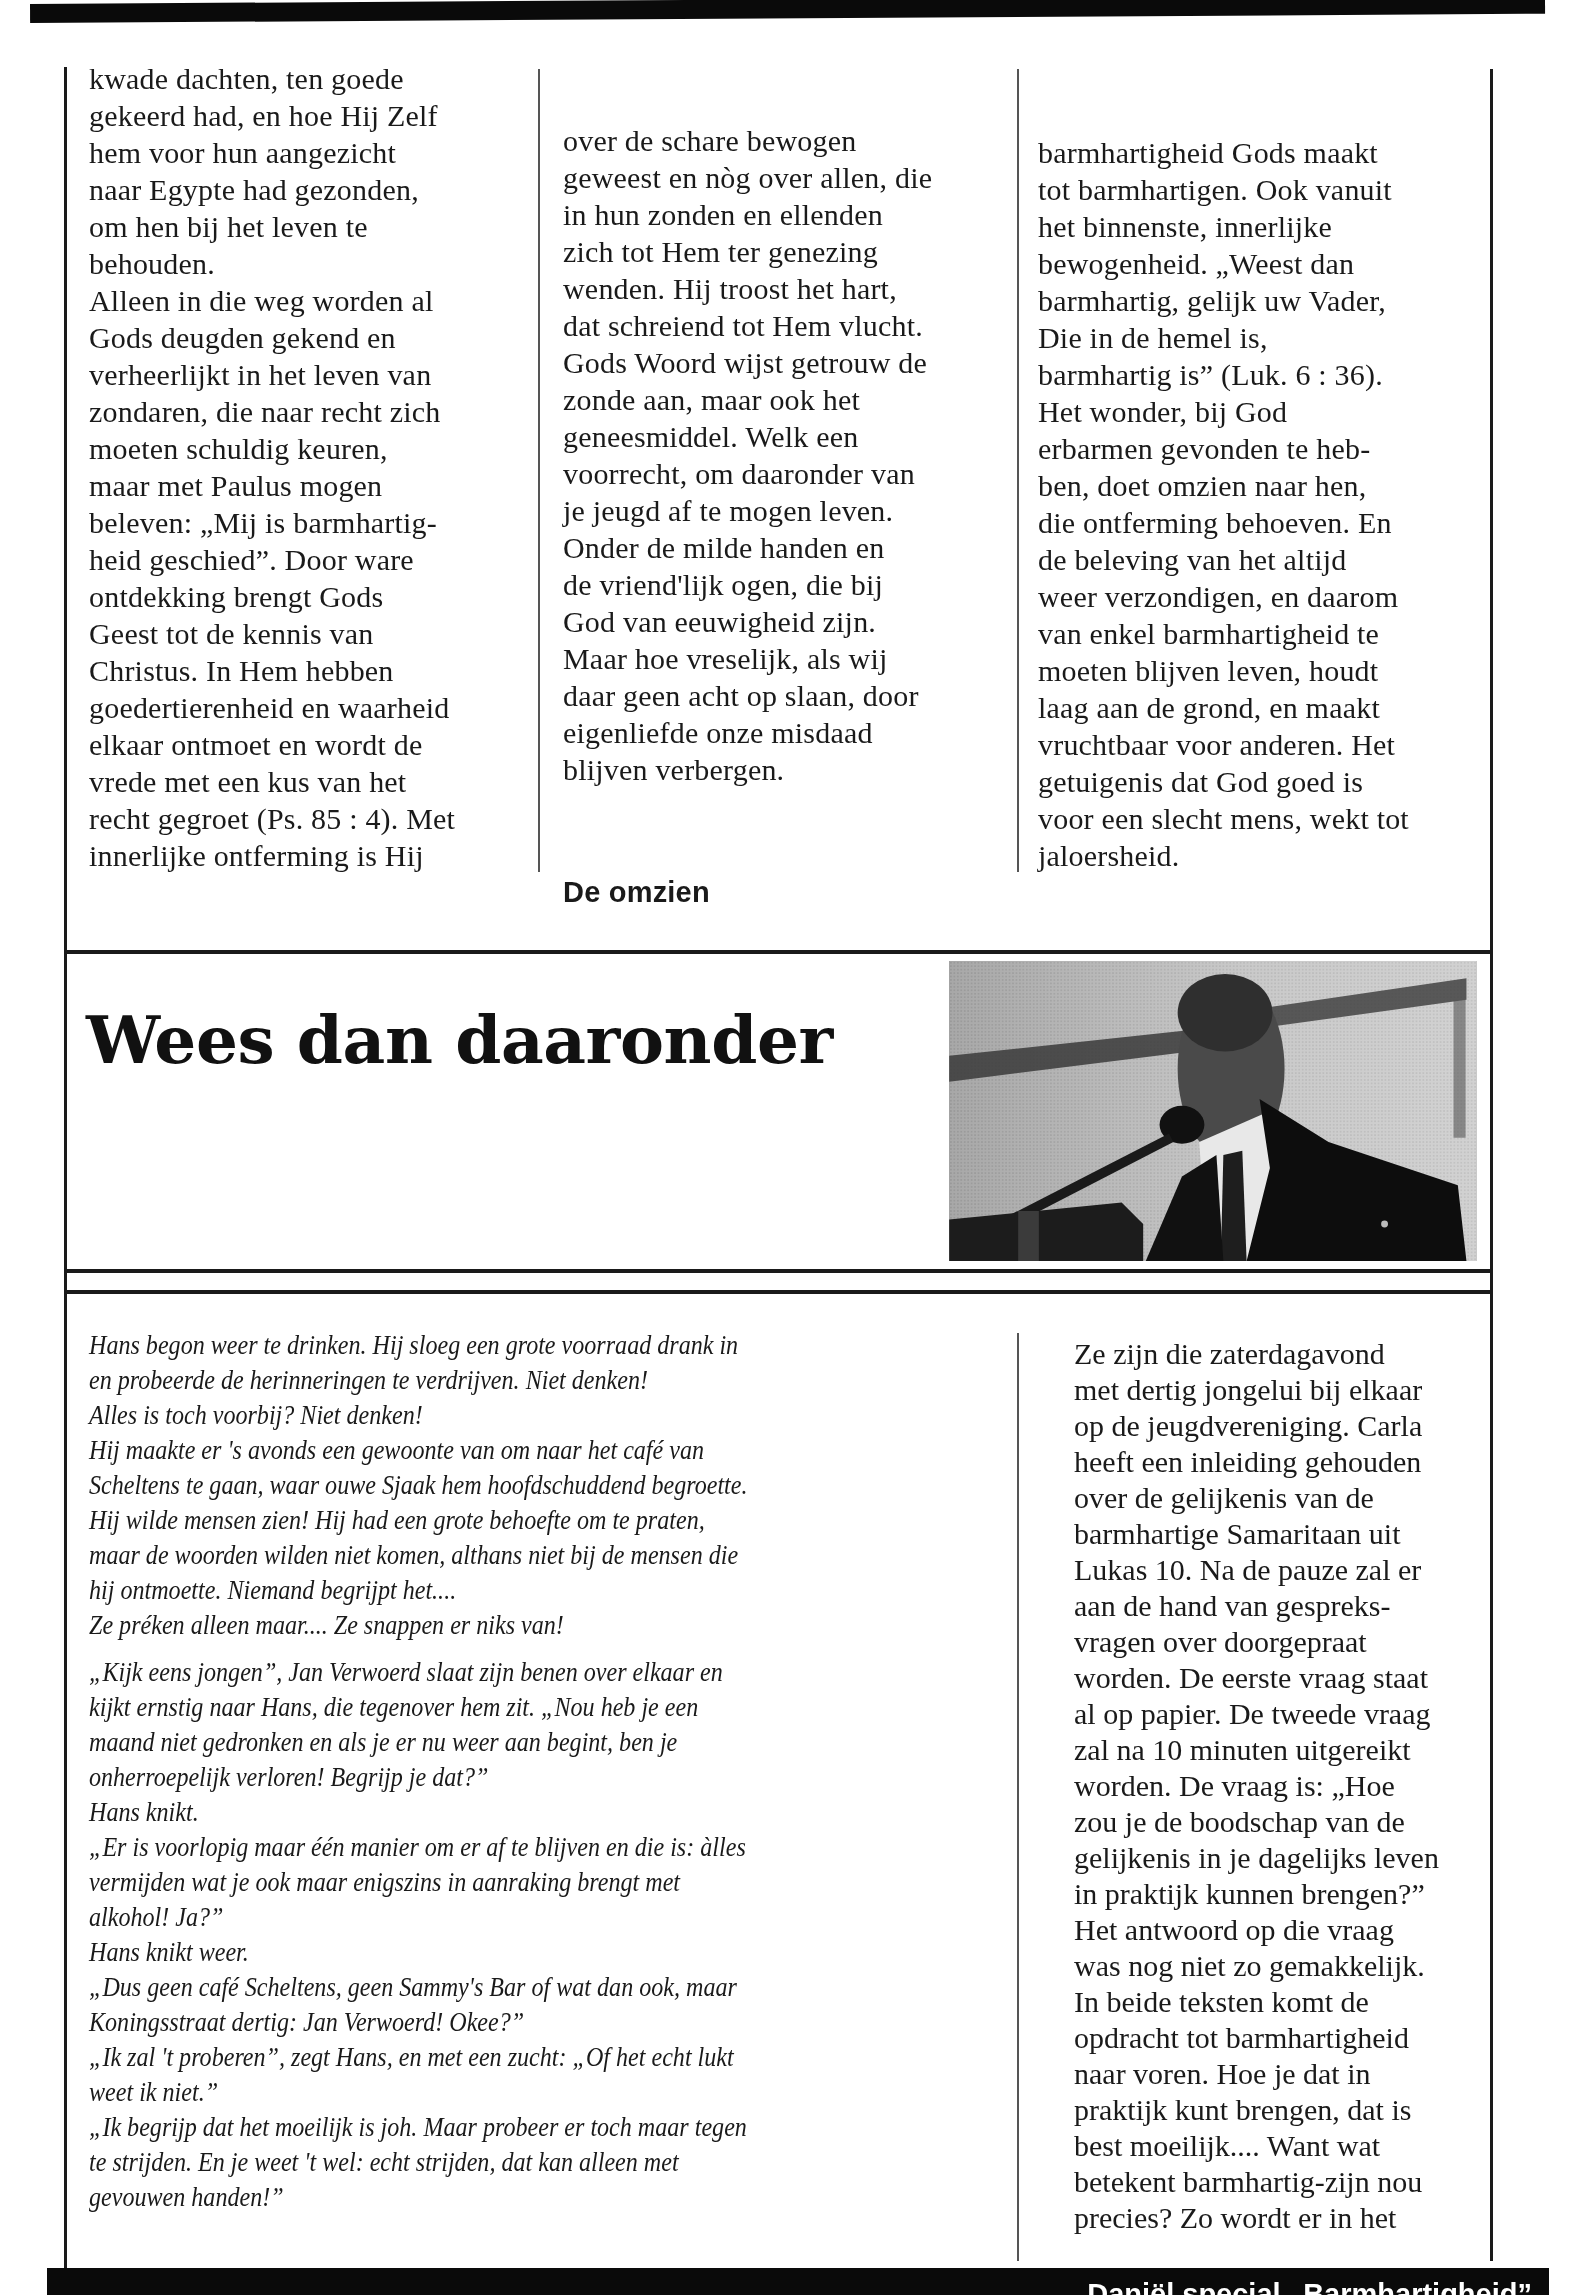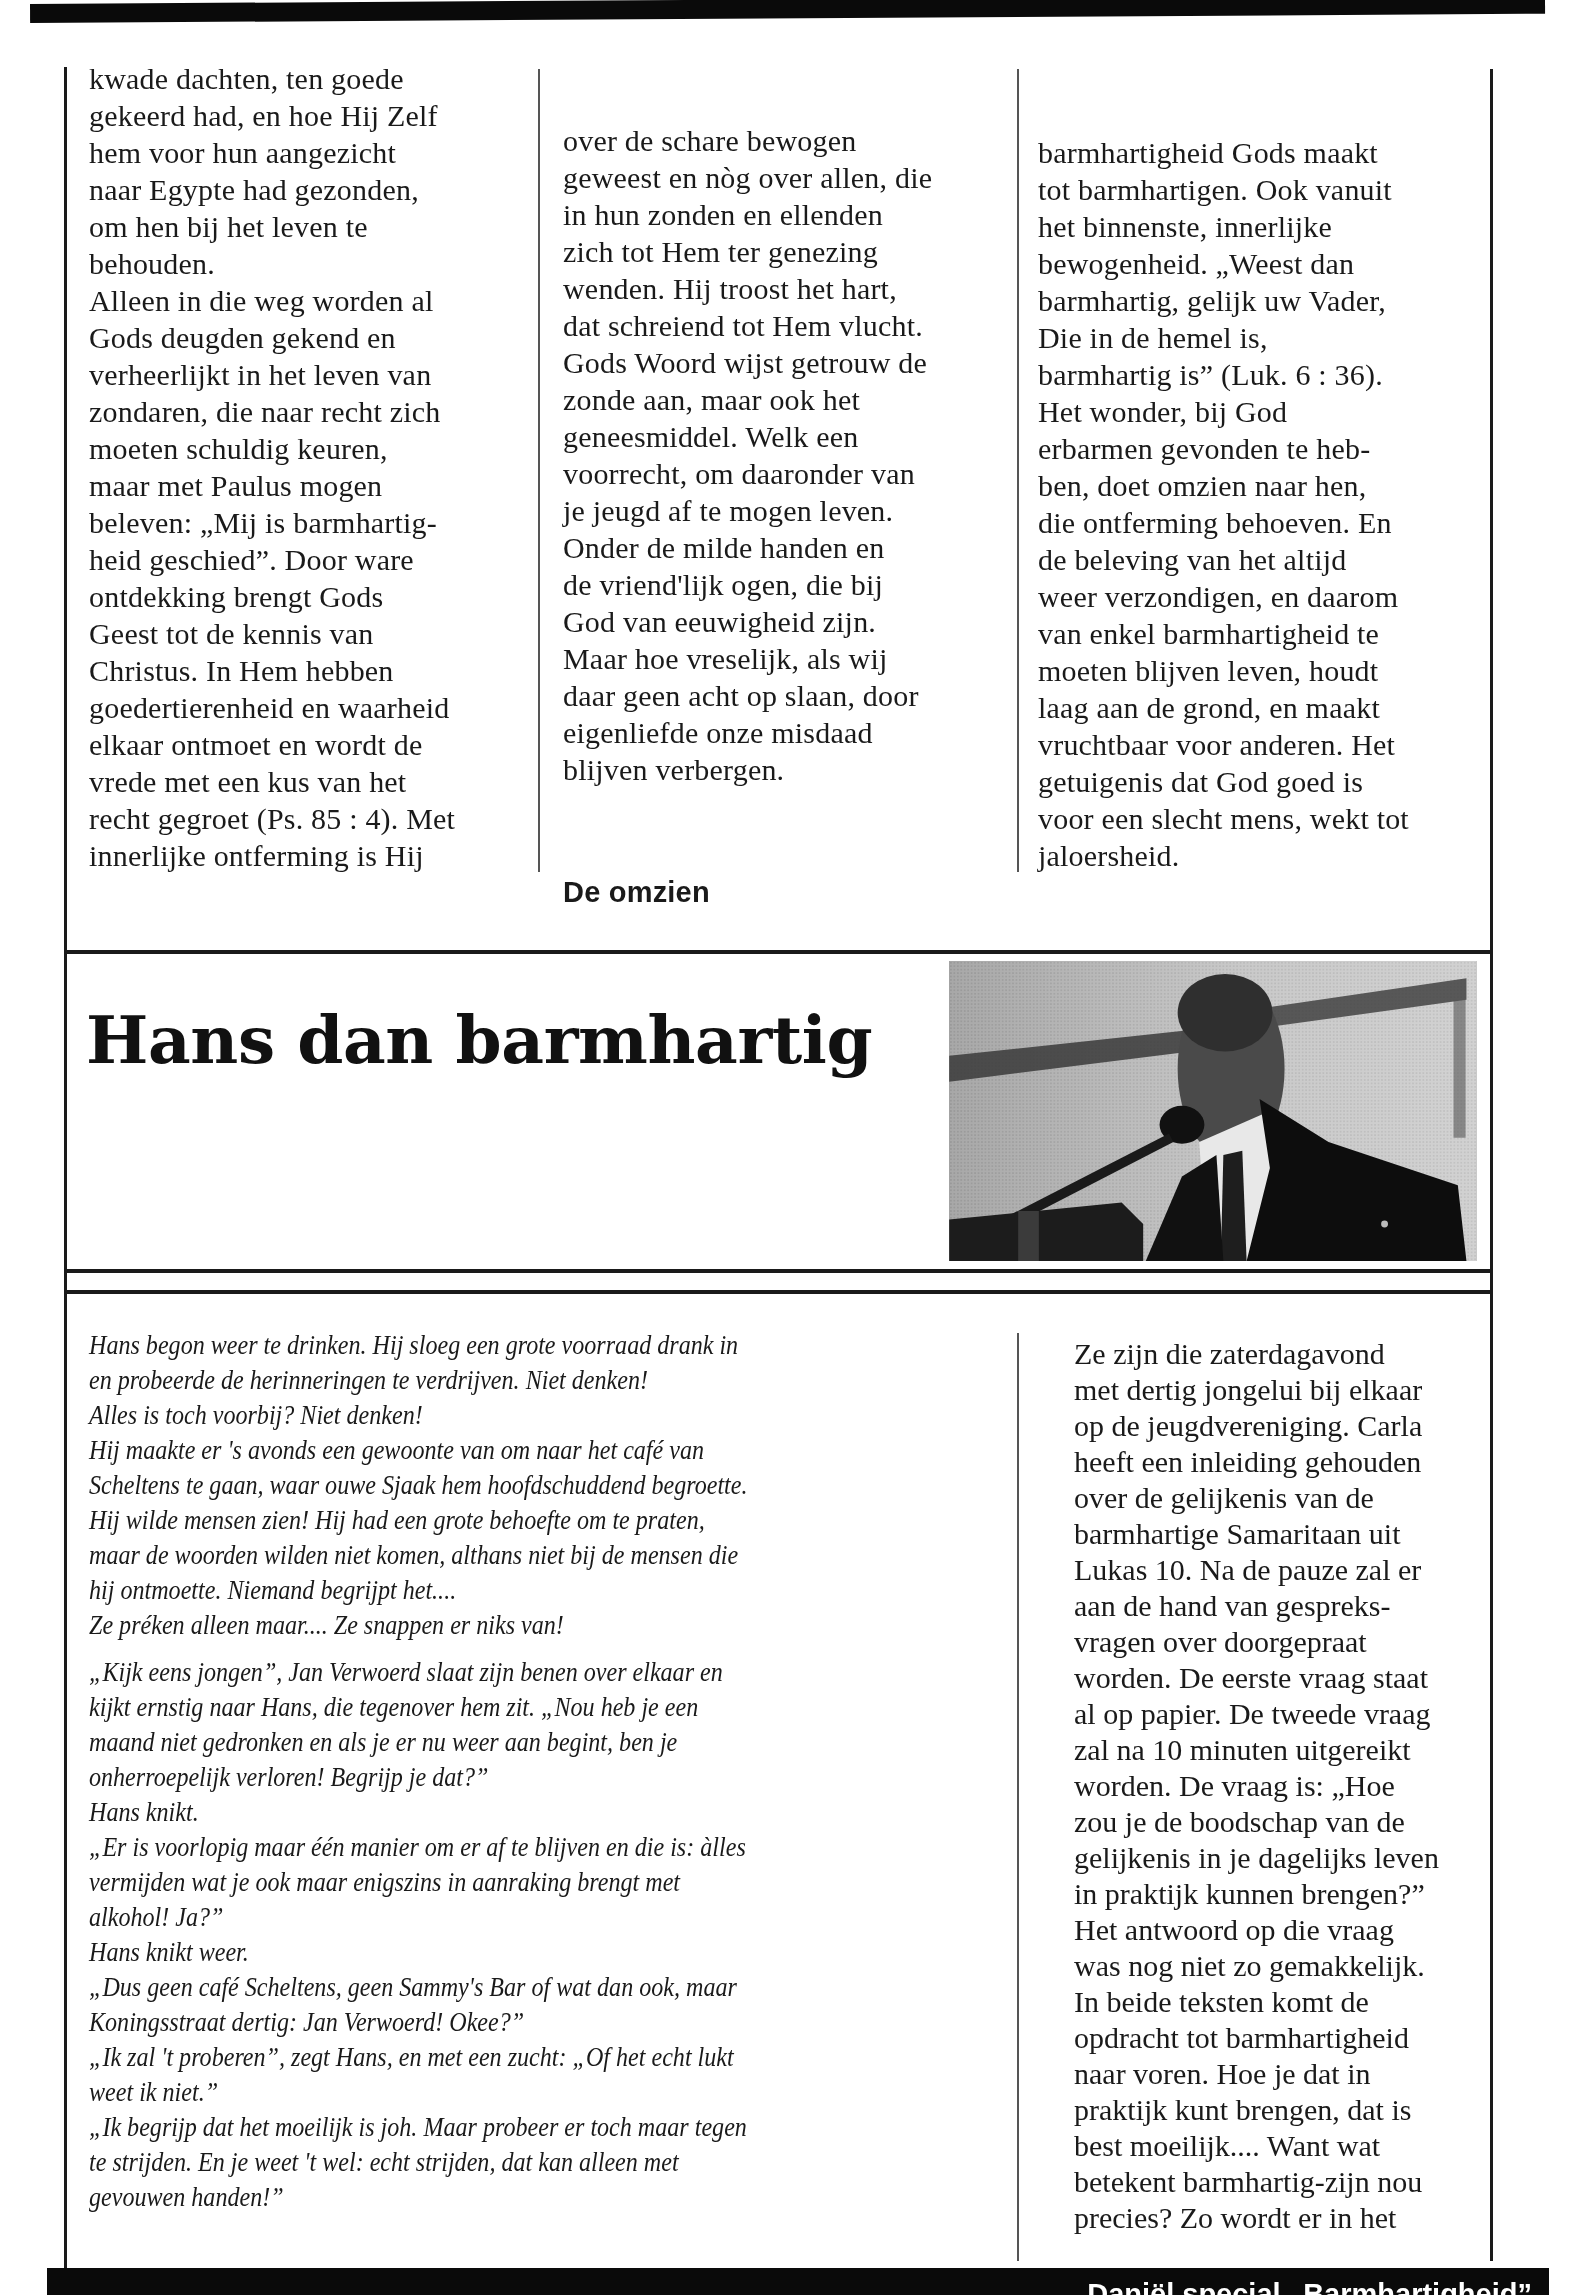--- a/index.html
+++ b/index.html
@@ -46,21 +46,21 @@
     <div class="signature">
       <span>Enkhuizen</span>
       <span>ds. J. Braijens</span>
     </div>
   </div>
 
   <div class="hline" style="left:64px; top:950px; width:1429px; height:3.5px;"></div>
 </div>
 
 <div>
-  <div class="abs title">Hans dan barmhartig</div>
+  <div class="abs title">Wees dan daaronder</div>
 
   <div class="abs photo">
     <svg width="528" height="300" viewBox="0 0 612 348">
       <defs>
         <pattern id="dots" width="4" height="4" patternUnits="userSpaceOnUse">
           <rect width="4" height="4" fill="#b9b9b9"></rect>
           <circle cx="2" cy="2" r="1" fill="#8d8d8d"></circle>
         </pattern>
         <linearGradient id="bg" x1="0" y1="0" x2="1" y2="0">
           <stop offset="0" stop-color="#9a9a9a"></stop>

